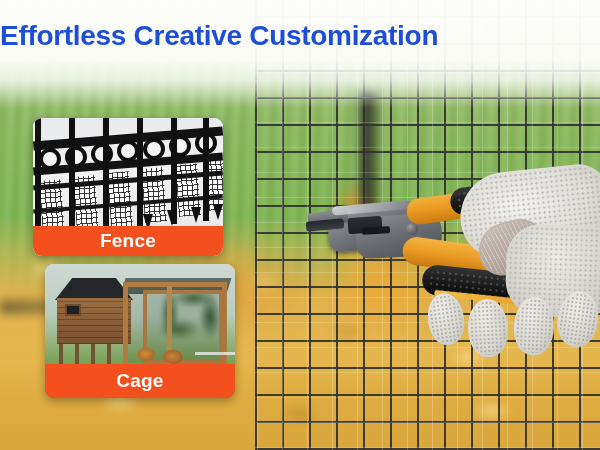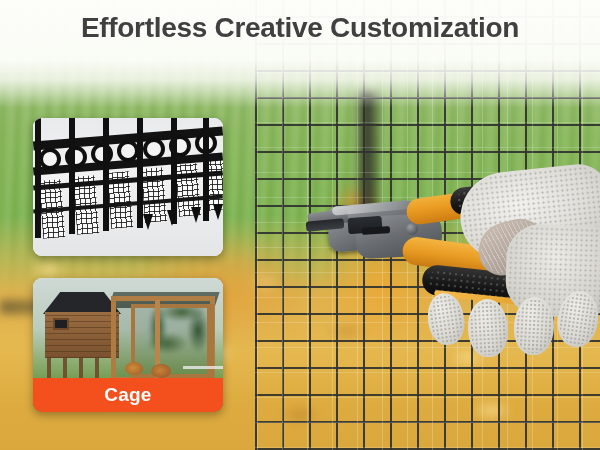--- a/index.html
+++ b/index.html
@@ -284,27 +284,27 @@
       rgba(255,255,252,.97) 0%,
       rgba(255,255,252,.95) 55%,
       rgba(255,255,252,.78) 74%,
       rgba(255,255,252,.38) 88%,
       rgba(255,255,252,0) 100%);
   }
 
   
   #headline { position:absolute; left:0; top:0; width:600px; }
   #title {
-    text-align:center;
-    color:#404040;
+    text-align:left;
+    color:#1d4ed8;
     font-size:28px;
     font-weight:bold;
     letter-spacing:-.3px;
     line-height:1;
-    margin-top:14px;
+    margin-top:22px;
     text-shadow:0 1px 0 rgba(255,255,255,.6);
   }
   #subtitle {
     text-align:center;
     color:#3a3a3a;
     font-size:15.5px;
     font-weight:400;
     margin-top:12px;
     letter-spacing:-.1px;
   }
@@ -312,21 +312,21 @@
   
   .card {
     position:absolute;
     left:33px; width:190px;
     border-radius:9px;
     overflow:hidden;
     background:#fff;
     box-shadow:0 3px 8px rgba(0,0,0,.32);
   }
   #card-fence { top:118px; height:138px; }
-  #card-cage  { top:278px; height:134px; }
+  #card-cage  { top:264px; height:134px;margin-left:12px; }
 
   .card-photo { position:relative; width:100%; height:100%; overflow:hidden; }
   .card-photo > div, .card-photo > span { position:absolute; }
 
   .badge {
     position:absolute; left:0; bottom:0; width:100%; height:30px;
     background:#f4501e;
     color:#fff;
     font-size:19px;
     font-weight:bold;
@@ -502,20 +502,21 @@
       <div class="fn-picket" style="left:70px;  height:113px;"></div>
       <div class="fn-picket" style="left:104px; height:110px;"></div>
       <div class="fn-picket" style="left:138px; height:106px;"></div>
       <div class="fn-picket" style="left:170px; height:103px;"></div>
 
       <div class="fn-spike" style="left:110px; top:96px;"></div>
       <div class="fn-spike" style="left:134px; top:92px;"></div>
       <div class="fn-spike" style="left:158px; top:89px;"></div>
       <div class="fn-spike" style="left:180px; top:86px;"></div>
 
+      <div class="badge">Fence</div>
     </div>
   </div>
 
   <div class="card" id="card-cage">
     <div class="card-photo">
       <div class="cg-sky"></div>
       <div class="cg-palm"></div>
       <div class="cg-grass"></div>
 
       <div class="cg-roofpanel"></div>

